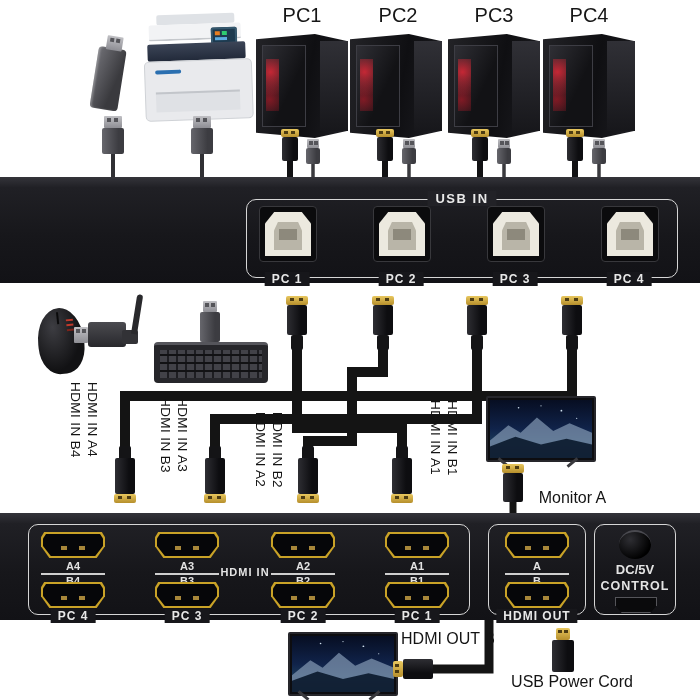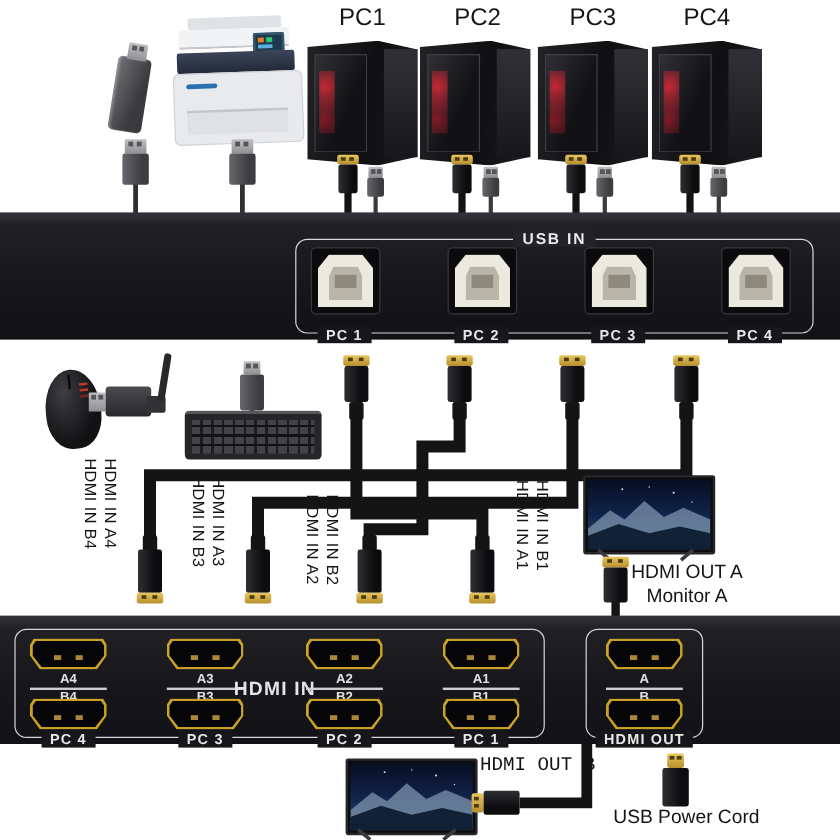--- a/index.html
+++ b/index.html
@@ -346,25 +346,24 @@
       </svg>
     </div>
   </div>
   <div class="foot" style="left:497px;top:461px;transform:rotate(40deg);"></div>
   <div class="foot" style="left:566px;top:461px;transform:rotate(-40deg);"></div>
   <div class="gold-tip" style="left:502px;top:464px;width:22px;height:9px;">
       <i style="left:4px;"></i>
       <i style="left:13px;"></i>
     </div>
   <div class="conn-body" style="left:503px;top:473px;width:20px;height:29px;"></div>
-  <div class="blabel" style="left:515px;top:468px;width:115px;">HDMI OUT A</div>
   <div class="blabel" style="left:515px;top:488px;width:115px;">Monitor A</div>
 
   <div class="panel" style="top:513px;height:107px;">
-    <div class="obox" style="left:12px;top:11px;width:440px;height:89px;">
+    <div class="obox" style="left:28px;top:11px;width:440px;height:89px;">
 
       <div class="hport" style="left:12px;top:7px;">
           <div class="in"></div>
           <div class="d" style="left:20px;"></div>
           <div class="d" style="left:38px;"></div>
         </div>
       <div class="ab-label" style="left:12px;top:36px;">
         <span>A4</span>
           <span class="ln"></span>
           <span>B4</span>
@@ -386,21 +385,21 @@
           <span class="ln"></span>
           <span>B3</span>
       </div>
       <div class="hport" style="left:126px;top:57px;">
           <div class="in"></div>
           <div class="d" style="left:20px;"></div>
           <div class="d" style="left:38px;"></div>
         </div>
       <span class="pclab" style="left:158px;">PC 3</span>
 
-      <div class="ptext" style="left:216px;top:41px;transform:translateX(-50%);font-size:16px;letter-spacing:1px;">HDMI IN</div>
+      <div class="ptext" style="left:216px;top:41px;transform:translateX(-50%);font-size:11px;letter-spacing:1px;">HDMI IN</div>
 
       <div class="hport" style="left:242px;top:7px;">
           <div class="in"></div>
           <div class="d" style="left:20px;"></div>
           <div class="d" style="left:38px;"></div>
         </div>
       <div class="ab-label" style="left:242px;top:36px;">
         <span>A2</span>
           <span class="ln"></span>
           <span>B2</span>
@@ -442,20 +441,26 @@
           <span>B</span>
       </div>
       <div class="hport" style="left:16px;top:57px;">
           <div class="in"></div>
           <div class="d" style="left:20px;"></div>
           <div class="d" style="left:38px;"></div>
         </div>
       <span class="pclab" style="left:48px;">HDMI OUT</span>
     </div>
 
+    <div class="obox" style="left:594px;top:11px;width:80px;height:89px;">
+      <div class="pwr" style="left:24px;top:5px;"></div>
+      <div class="ptext" style="left:40px;top:37px;transform:translateX(-50%);font-size:13px;">DC/5V</div>
+      <div class="ptext" style="left:40px;top:54px;transform:translateX(-50%);font-size:12.5px;letter-spacing:1px;">CONTROL</div>
+      <div class="musb" style="left:20px;top:72px;width:40px;height:14px;"></div>
+    </div>
   </div>
 
   <div class="mon" style="left:288px;top:632px;width:102px;height:56px;">
     <div class="scr">
       <svg viewBox="0 0 100 60" preserveAspectRatio="none">
         <circle cx="28" cy="8" r="0.8" fill="#cfe0ee"></circle>
           <circle cx="70" cy="11" r="0.9" fill="#cfe0ee"></circle>
         <circle cx="85" cy="19" r="0.6" fill="#cfe0ee"></circle>
           <circle cx="50" cy="6" r="0.6" fill="#cfe0ee"></circle>
         <polygon points="0,42 18,26 30,34 46,18 62,32 78,24 100,34 100,60 0,60" fill="#7e93ad" opacity=".75"></polygon>
@@ -464,21 +469,21 @@
     </div>
   </div>
   <div class="foot" style="left:297px;top:694px;transform:rotate(40deg);"></div>
   <div class="foot" style="left:368px;top:694px;transform:rotate(-40deg);"></div>
 
   <div class="gold-tip" style="left:393px;top:661px;width:10px;height:16px;">
       <i style="left:2px;top:3px;"></i>
       <i style="left:2px;top:9px;"></i>
     </div>
   <div class="conn-body" style="left:403px;top:659px;width:30px;height:20px;background:linear-gradient(180deg,#2e2e33,#0d0d10 70%);"></div>
-  <div class="blabel" style="left:392px;top:629px;width:112px;font-family:Liberation Mono, monospace;">HDMI OUT B</div>
+  <div class="blabel" style="left:392px;top:629px;width:112px;">HDMI OUT B</div>
 
   <div class="gold-tip" style="left:556px;top:628px;width:14px;height:12px;">
       <i style="left:2px;"></i>
       <i style="left:8px;"></i>
     </div>
   <div class="conn-body" style="left:552px;top:640px;width:22px;height:32px;"></div>
   <div class="blabel" style="left:498px;top:672px;width:148px;">USB Power Cord</div>
 
 </div>
 

